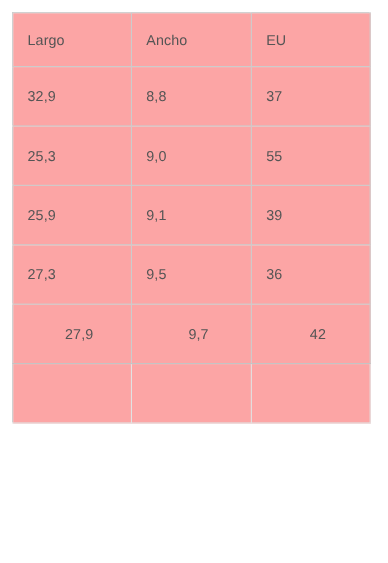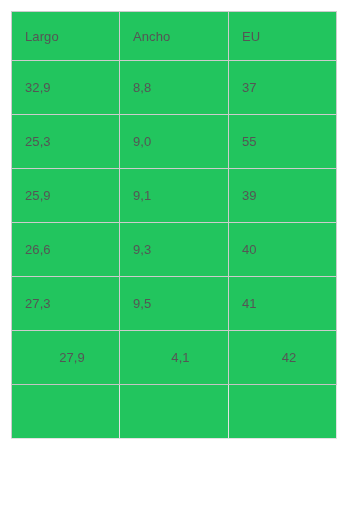--- a/index.html
+++ b/index.html
@@ -39,21 +39,21 @@
     border-right: 1px solid #cccccc;
     border-bottom: 1px solid #cccccc;
     padding: 0 0 0 13px;
     text-align: left;
     vertical-align: middle;
     font-size: 13px;
     font-weight: normal;
     color: #555555;
     letter-spacing: 0.1px;
     white-space: nowrap;
-    background: #22c55e;
+    background: #fca5a5;
   }
 
   table.size-table thead th {
     height: 48px;
     color: #555555;
   }
 
   table.size-table tbody td {
     height: 53px;
   }
@@ -96,32 +96,27 @@
         <td>25,3</td>
         <td>9,0</td>
         <td>55</td>
       </tr>
       <tr>
         <td>25,9</td>
         <td>9,1</td>
         <td>39</td>
       </tr>
       <tr>
-        <td>26,6</td>
-        <td>9,3</td>
-        <td>40</td>
-      </tr>
-      <tr>
         <td>27,3</td>
         <td>9,5</td>
-        <td>41</td>
+        <td>36</td>
       </tr>
       <tr class="row-last-full">
         <td>27,9</td>
-        <td>4,1</td>
+        <td>9,7</td>
         <td>42</td>
       </tr>
       <tr class="row-partial">
         <td></td>
         <td></td>
         <td></td>
       </tr>
     </tbody>
   </table>
 </div>

